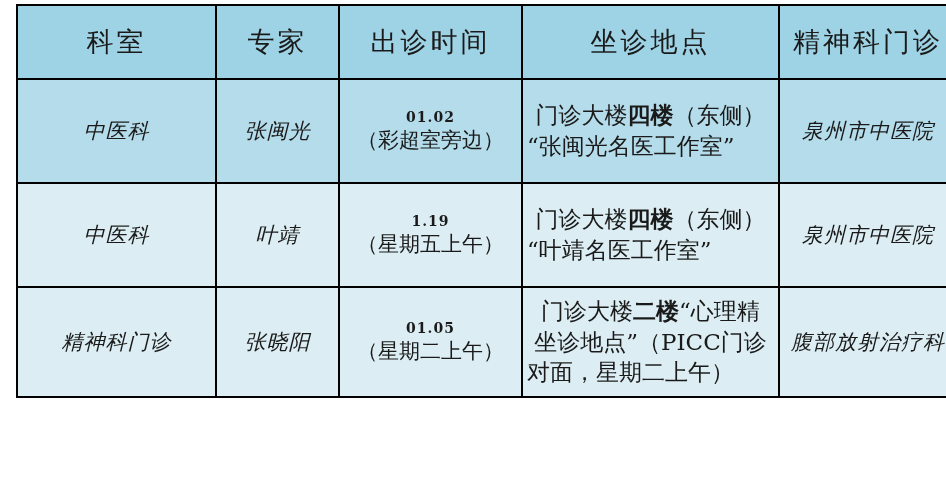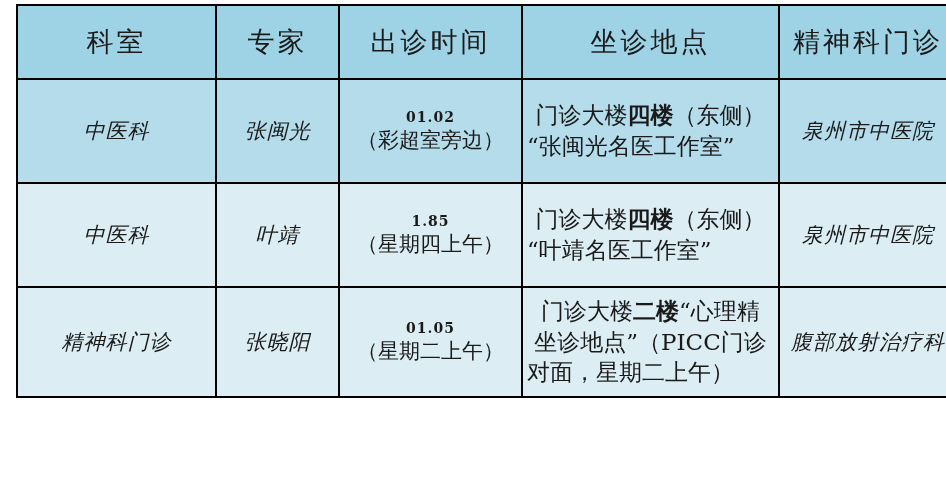--- a/index.html
+++ b/index.html
@@ -107,22 +107,22 @@
         <td class="cell-place">
           <span class="ln">门诊大楼<b>四楼</b>（东侧）</span>
           <span class="ln ctr">“张闽光名医工作室”</span>
         </td>
         <td class="cell-hosp">泉州市中医院</td>
       </tr>
       <tr class="alt">
         <td class="cell-dept">中医科</td>
         <td class="cell-expert">叶靖</td>
         <td class="cell-time">
-          <span class="date">1.85</span>
-          <span class="weekday">（星期四上午）</span>
+          <span class="date">1.19</span>
+          <span class="weekday">（星期五上午）</span>
         </td>
         <td class="cell-place">
           <span class="ln">门诊大楼<b>四楼</b>（东侧）</span>
           <span class="ln ctr">“叶靖名医工作室”</span>
         </td>
         <td class="cell-hosp">泉州市中医院</td>
       </tr>
       <tr class="alt tall">
         <td class="cell-dept">精神科门诊</td>
         <td class="cell-expert">张晓阳</td>

